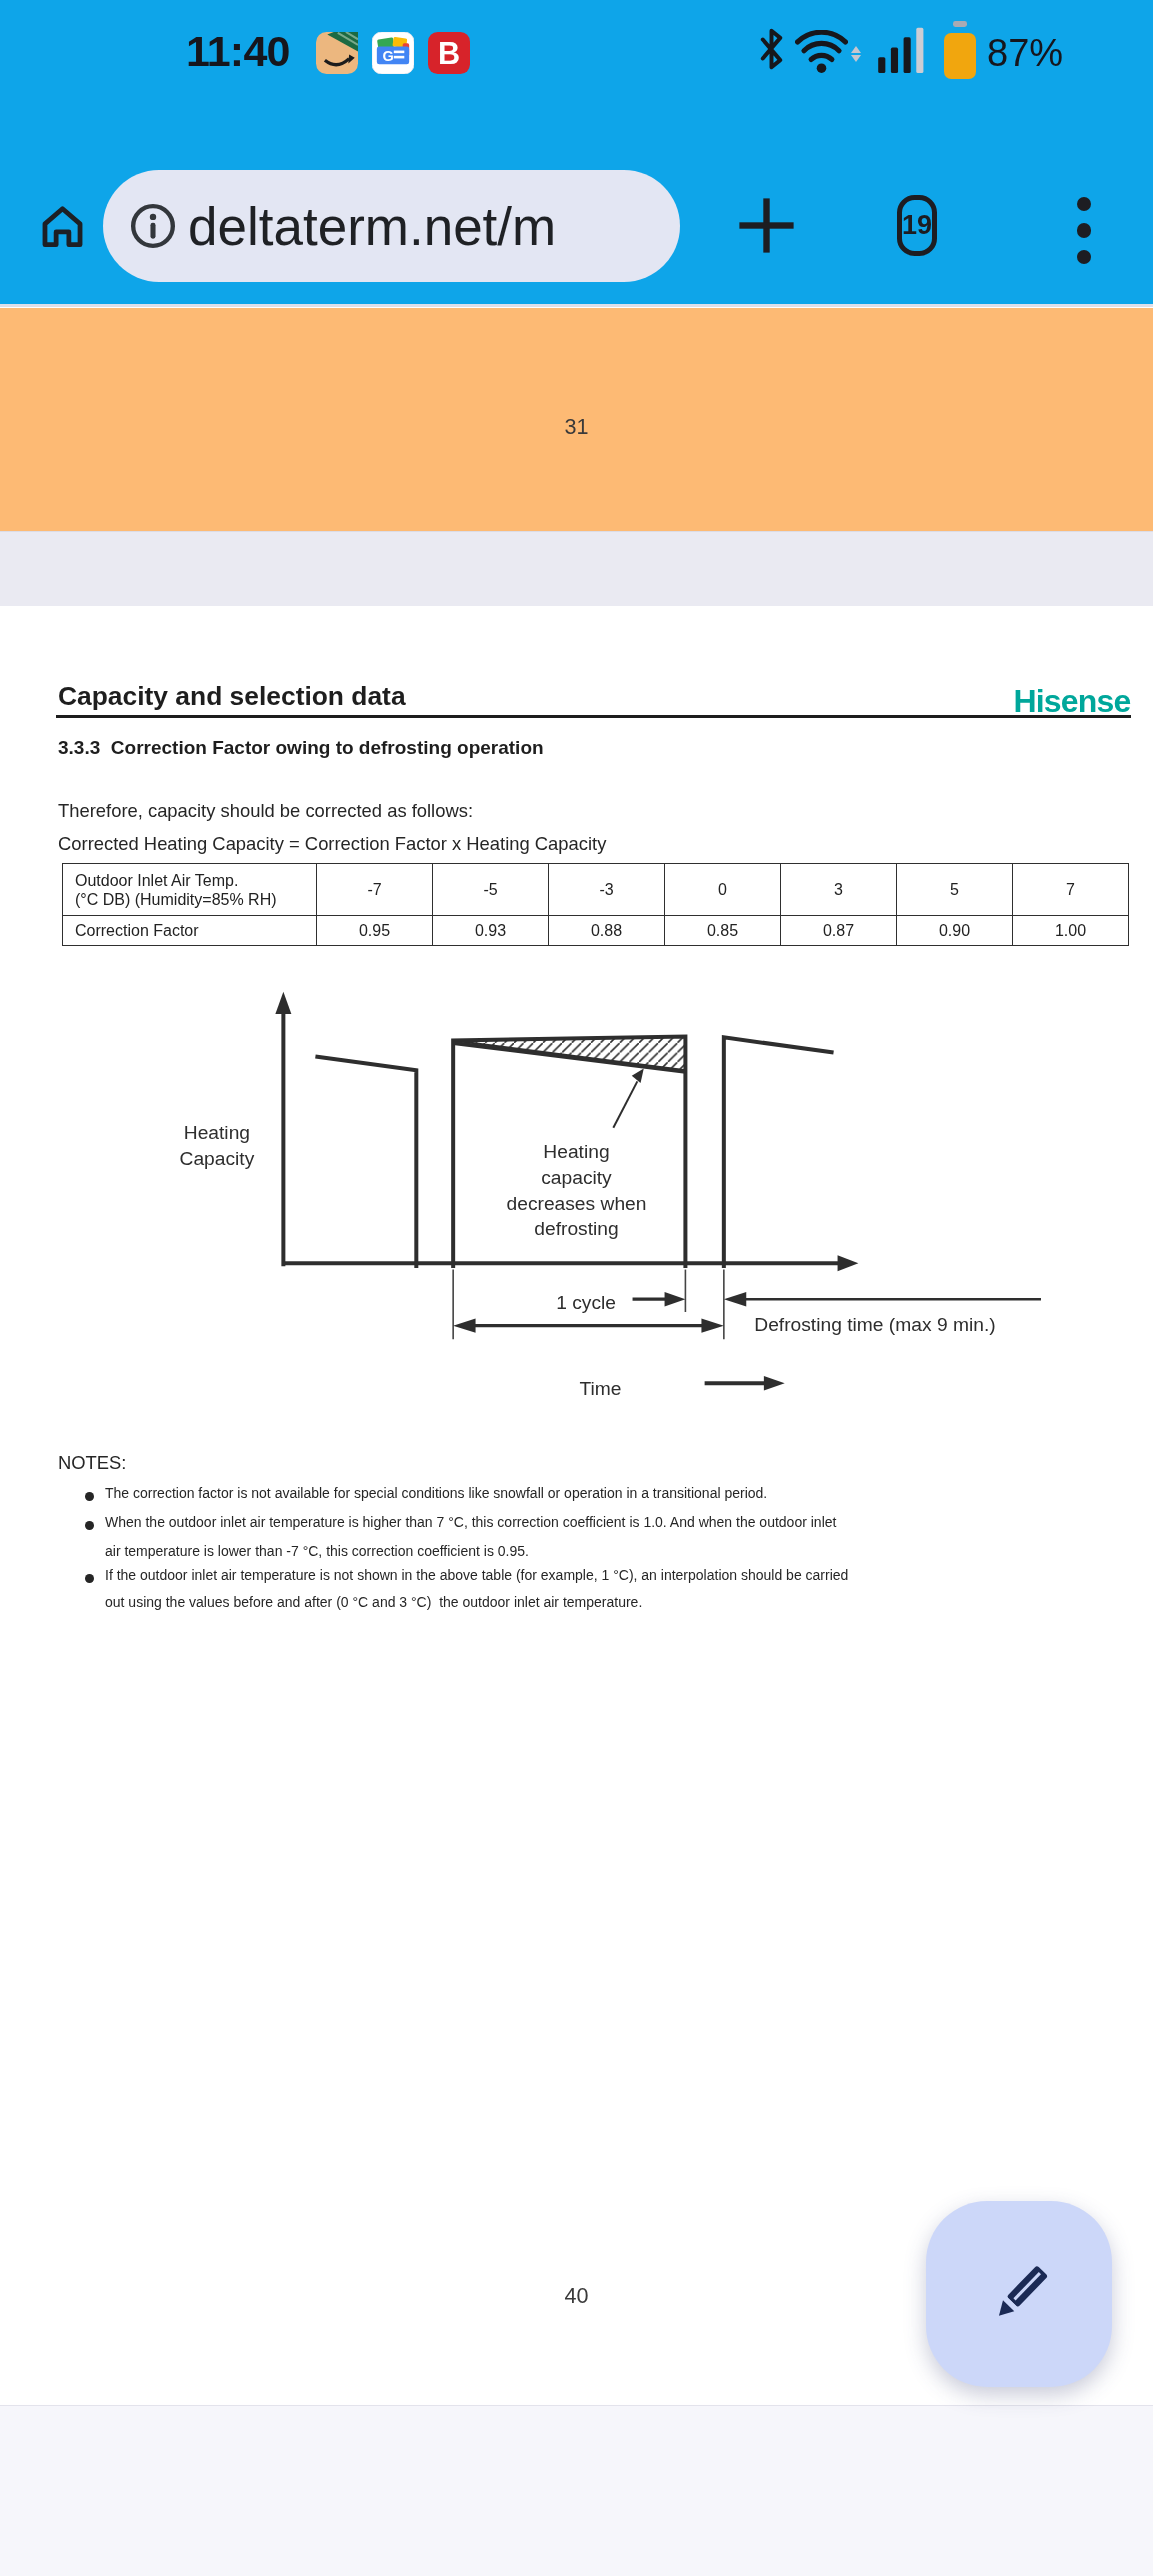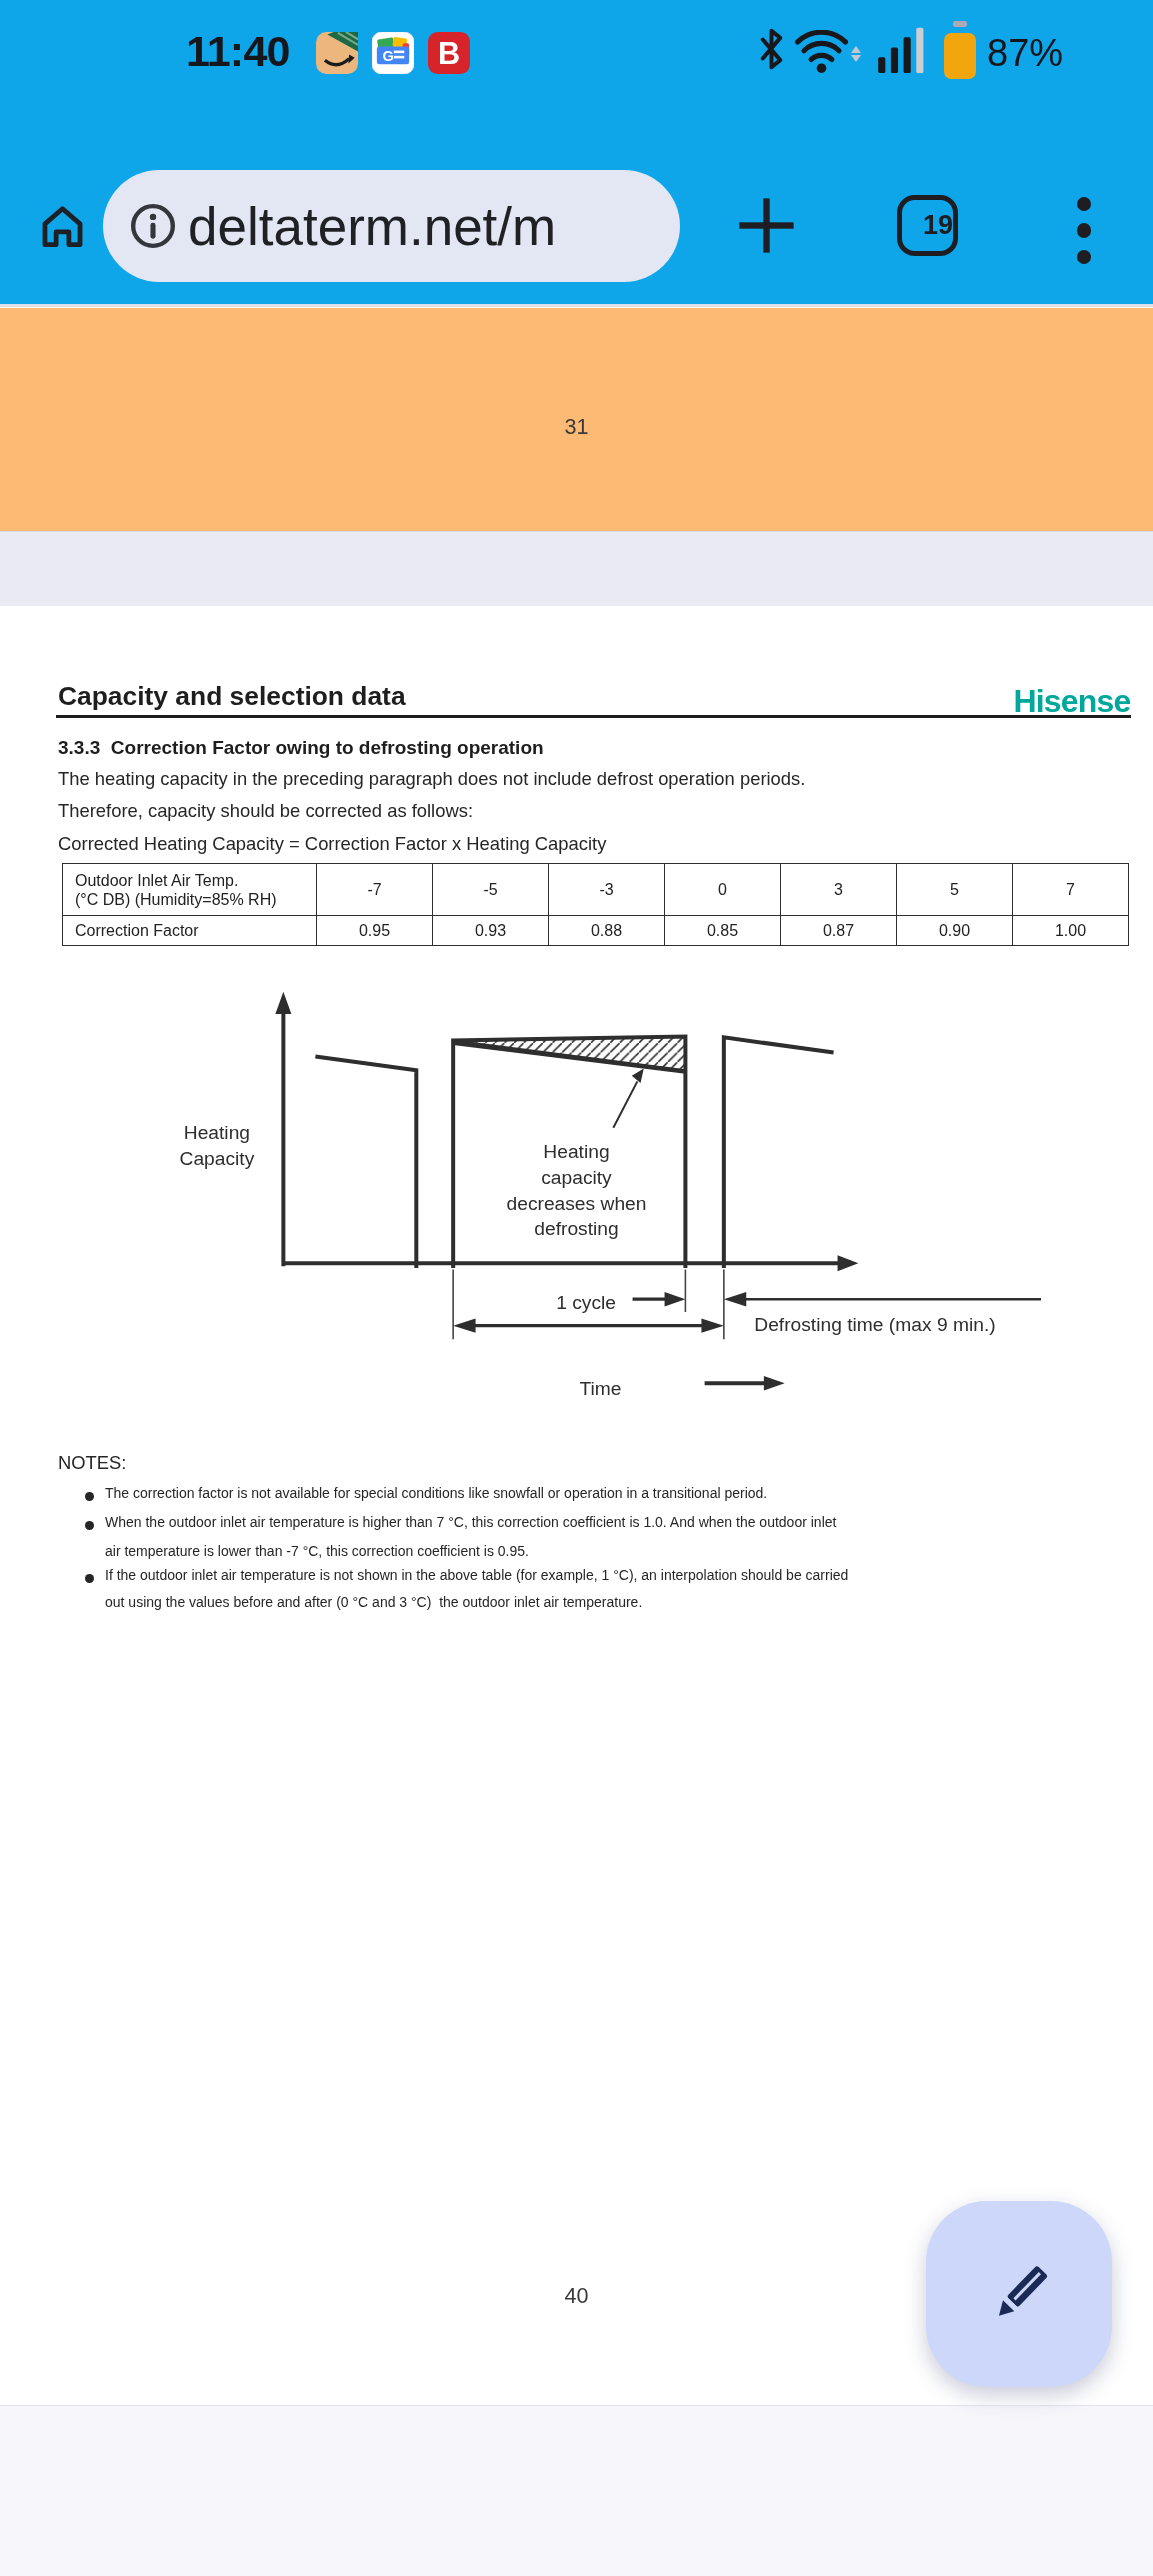--- a/index.html
+++ b/index.html
@@ -11,22 +11,22 @@
   .time{position:absolute;left:186px;top:27px;font-size:43px;font-weight:600;letter-spacing:-0.8px;color:#16161d}
   .notif{position:absolute;top:32px;width:42px;height:42px}
   .bat-body{width:32px;height:46px;background:#f1a60e;border-radius:7.2px;margin-top:5.6px}
   .bat-tip{width:14.4px;height:6.4px;background:#aaaab3;border-radius:2.4px;margin:0 auto}
   .pct{position:absolute;left:987px;top:32px;font-size:38px;font-weight:500;color:#16161d}
   .tri-up{width:0;height:0;border-left:5.6px solid transparent;border-right:5.6px solid transparent;border-bottom:7.2px solid #c6c6cf;margin-bottom:2.4px}
   .tri-dn{width:0;height:0;border-left:5.6px solid transparent;border-right:5.6px solid transparent;border-top:7.2px solid #c6c6cf}
   .pill{position:absolute;left:103px;top:170px;width:577px;height:112px;border-radius:56px;background:#e3e6f3;
         display:flex;align-items:center;padding-left:27px;box-sizing:border-box;overflow:hidden}
   .url{margin-left:12px;font-size:53px;color:#1f2125;white-space:nowrap}
-  .tabbox{position:absolute;left:897px;top:195px;width:61px;height:61px;border:5.6px solid #1d1d22;border-radius:17.6px;
-          box-sizing:border-box;display:flex;align-items:center;justify-content:flex-end}
+  .tabbox{position:absolute;left:897px;top:195px;width:40px;height:61px;border:5.6px solid #1d1d22;border-radius:17.6px;
+          box-sizing:border-box;display:flex;align-items:center;justify-content:center}
   .tabnum{font-size:27px;font-weight:700;color:#1d1d22}
   .kebab{position:absolute;left:1077px;top:197px;display:flex;flex-direction:column;gap:12px}
   .kebab i{width:14.4px;height:14.4px;border-radius:50%;background:#1d1d22}
   
   .page-prev{position:absolute;left:0;top:308px;width:1153px;height:223px;background:#fdba74}
   .gapband{position:absolute;left:0;top:531px;width:1153px;height:75px;background:#eaeaf2;border-top:0.8px solid #dcdce6;border-bottom:0.8px solid #dcdce6}
   .page{position:absolute;left:0;top:606px;width:1153px;height:1798px;background:#fff}
   .pagenum{position:absolute;left:0;width:1153px;text-align:center;font-size:21.6px;color:#3a3a3a}
   .doc-h1{position:absolute;left:58px;top:75px;font-size:26.4px;font-weight:700;color:#1e1e1e}
   .brand{position:absolute;right:22.4px;top:77px;font-size:32px;font-weight:700;letter-spacing:-0.8px;color:#00a79b}
@@ -131,21 +131,20 @@
   <div class="page-prev">
     <div class="pagenum" style="top:106px">31</div>
   </div>
   <div class="gapband"></div>
 
   <div class="page">
     <div class="doc-h1">Capacity and selection data</div>
     <div class="brand">Hisense</div>
     <div class="rule"></div>
     <div class="doc-h2">3.3.3  Correction Factor owing to defrosting operation</div>
-    <div class="doc-p" style="top:162px">The heating capacity in the preceding paragraph does not include defrost operation periods.</div>
     <div class="doc-p" style="top:194px">Therefore, capacity should be corrected as follows:</div>
     <div class="doc-p" style="top:227px">Corrected Heating Capacity = Correction Factor x Heating Capacity</div>
 
     <table class="cf">
       <tbody>
           <tr class="r1">
         <td class="lab">
           <div>Outdoor Inlet Air Temp.</div>
           <div>(°C DB) (Humidity=85% RH)</div>
         </td>

